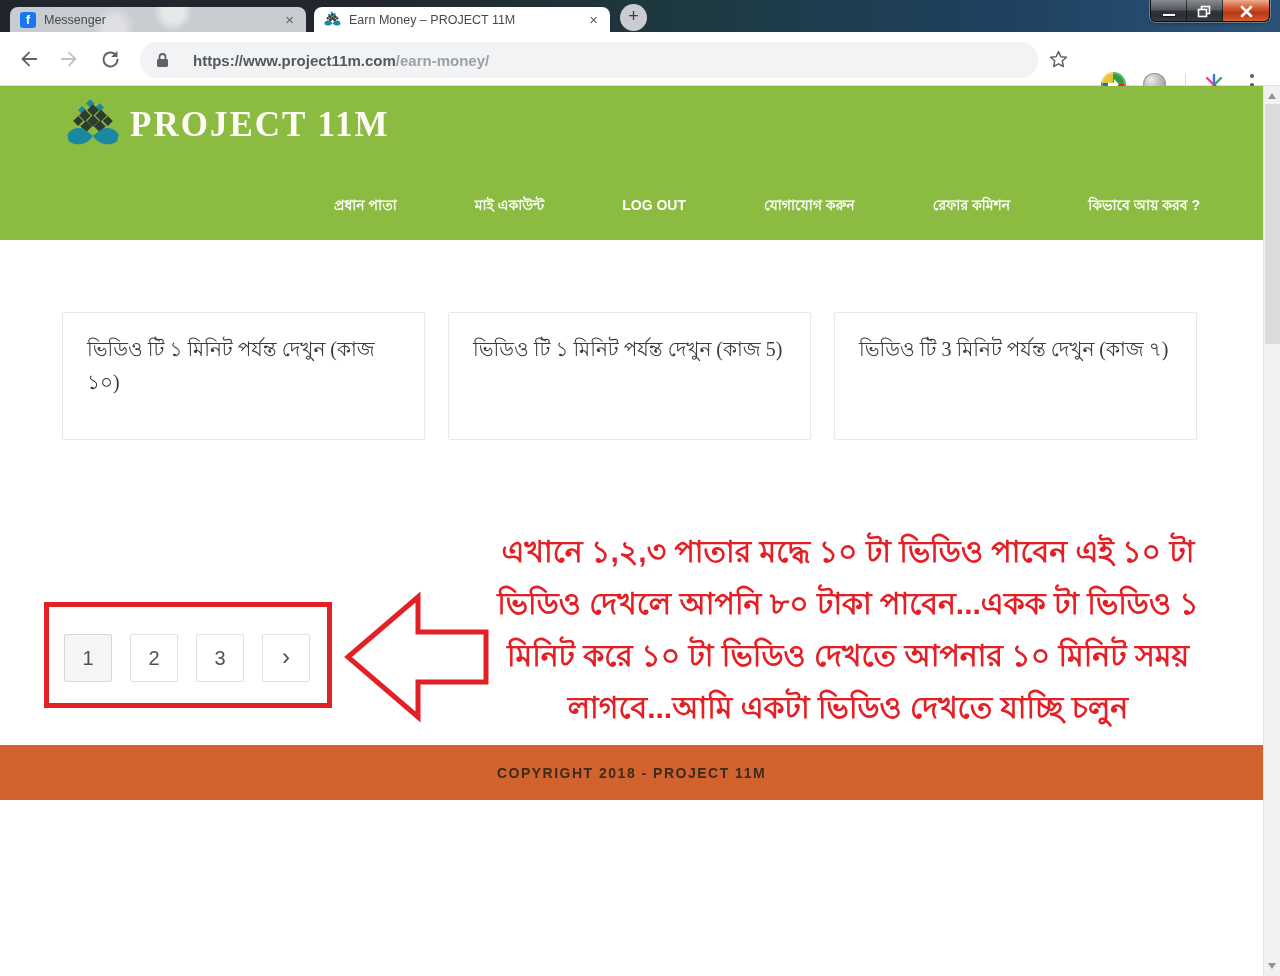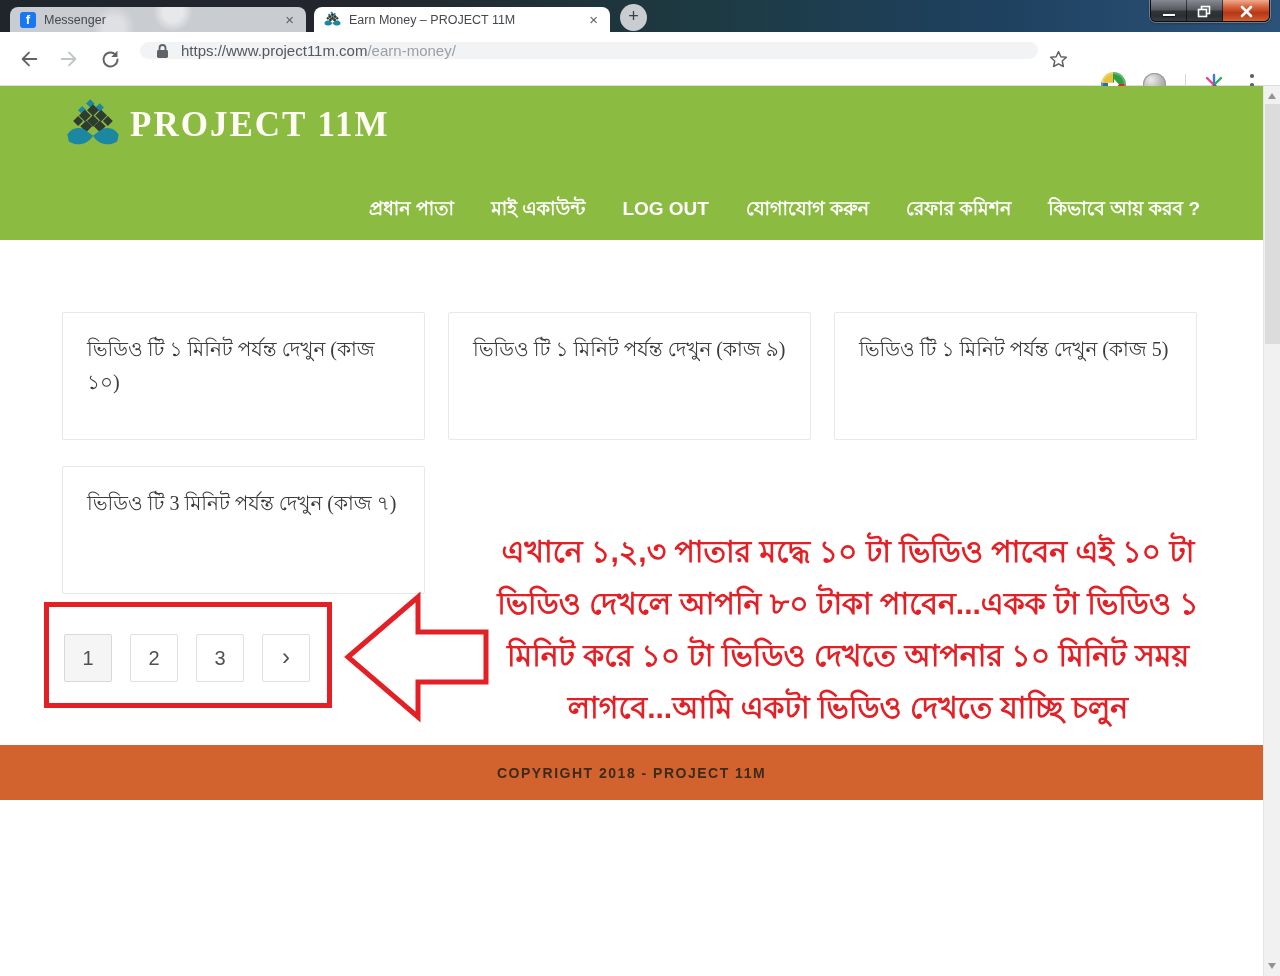--- a/index.html
+++ b/index.html
@@ -31,22 +31,22 @@
   .wbtn.min,.wbtn.rest { width:36px;
     background:linear-gradient(180deg,#878b91 0%,#55585e 45%,#323539 50%,#2b2e32 72%,#3c3f44 100%); }
   .wbtn.close { width:46px; border-right:none;
     background:linear-gradient(180deg,#f0ab90 0%,#d96b44 28%,#c8431f 50%,#b23818 58%,#cf5327 88%,#e57038 100%); }
   .glyph-min { width:12px; height:2px; background:#fff; margin-top:8px; box-shadow:0 1px 1px rgba(0,0,0,.6); }
 
   
   .toolbar { position:absolute; left:0; top:32px; width:1280px; height:54px; background:#fff;
     border-bottom:1px solid #dcdee0; }
   .navbtn { position:absolute; top:14px; width:26px; height:26px; display:flex; align-items:center; justify-content:center; }
-  .omnibox { position:absolute; left:140px; top:10px; width:898px; height:17px; background:#f1f3f4;
-    border-radius:17px; display:flex; align-items:center; padding:0 16px; gap:12px; }
+  .omnibox { position:absolute; left:140px; top:10px; width:898px; height:36px; background:#f1f3f4;
+    border-radius:17px; display:flex; align-items:center; padding:0 16px; gap:24px;font-weight:bold; }
   .url { font-size:15px; color:#55585c; white-space:nowrap; }
   .url .path { color:#9aa0a6; }
   .ext-sep { position:absolute; left:1185px; top:42px; width:1px; height:22px; background:#d8d8d8; }
   .menu-dots { position:absolute; left:1248px; top:42px; width:8px; height:22px;
     display:flex; flex-direction:column; justify-content:space-between; align-items:center; }
   .menu-dots i { width:3.5px; height:3.5px; border-radius:50%; background:#5f6368; }
   .idm-icon { position:absolute; left:1101px; top:40px; width:25px; height:25px; border-radius:50%;
     background:conic-gradient(#2f9e41 0 90deg,#d8262a 90deg 200deg,#2b6cb0 200deg 280deg,#e8c23a 280deg 360deg);
     box-shadow:inset 0 0 0 2px rgba(255,255,255,.25); }
   .idm-icon:after { content:""; position:absolute; left:7px; top:7px; width:11px; height:11px;
@@ -57,21 +57,21 @@
   .ext2-icon { position:absolute; left:1200px; top:40px; width:28px; height:26px; }
 
   
   .page { position:absolute; left:0; top:86px; width:1280px; height:890px; background:#fff; }
 
   .site-header { position:absolute; left:0; top:0; width:1263px; height:154px; background:#8cbb42; }
   .logo { position:absolute; left:66px; top:12px; display:flex; align-items:center; gap:10px; }
   .logo-text { font-family:"Liberation Serif","DejaVu Serif",serif; font-weight:bold;
     font-size:35px; color:#fdfdf6; letter-spacing:2px; }
   .site-nav { position:absolute; right:63px; top:108px; display:flex; gap:37px; align-items:baseline; }
-  .site-nav a { color:#fff; font-size:19px; font-weight:bold; text-decoration:none; white-space:nowrap; }
+  .site-nav a { color:#fff; font-size:14px; font-weight:bold; text-decoration:none; white-space:nowrap;margin-left:41px; }
 
   .cards { position:absolute; left:62px; top:226px; width:1135px; display:grid;
     grid-template-columns:repeat(3,363px); column-gap:23px; row-gap:26px;font-family:Liberation Serif, serif; }
   .card { height:128px; background:#fff; border:1px solid #e8e8e8; border-radius:2px; padding:20px 24px; }
   .card-title { font-size:20px; line-height:33px; color:#3b3b3b; }
 
   .pagination { position:absolute; left:64px; top:548px; display:flex; gap:18px; }
   .pg-btn { width:48px; height:48px; border:1px solid #e0e0e0; background:#fff; border-radius:2px;
     display:flex; align-items:center; justify-content:center; font-size:20px; color:#4d5257; }
   .pg-btn.current { background:#f5f5f5; border-color:#d9d9d9; }
@@ -231,23 +231,20 @@
         <a href="#">রেফার কমিশন</a>
         <a href="#">কিভাবে আয় করব ?</a>
       </nav>
     </div>
 
     <div class="cards">
       <div class="card">
           <div class="card-title">ভিডিও টি ১ মিনিট পর্যন্ত দেখুন (কাজ ১০)</div>
         </div>
       <div class="card">
-          <div class="card-title">ভিডিও টি ১ মিনিট পর্যন্ত দেখুন (কাজ ৯)</div>
-        </div>
-      <div class="card">
           <div class="card-title">ভিডিও টি ১ মিনিট পর্যন্ত দেখুন (কাজ 5)</div>
         </div>
       <div class="card">
           <div class="card-title">ভিডিও টি 3 মিনিট পর্যন্ত দেখুন (কাজ ৭)</div>
         </div>
     </div>
 
     <div class="pagination">
       <div class="pg-btn current">1</div>
       <div class="pg-btn">2</div>

